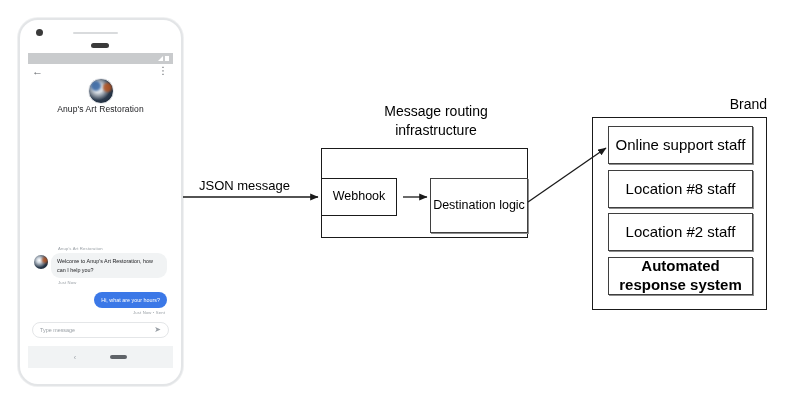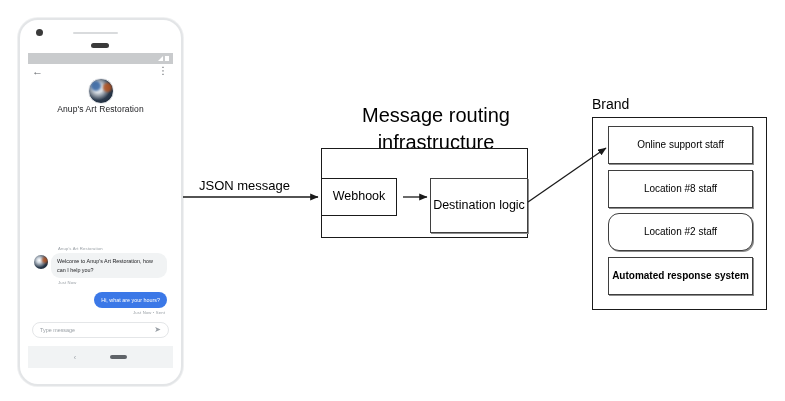--- a/index.html
+++ b/index.html
@@ -284,21 +284,21 @@
     box-shadow: 1px 1px 0 0 #8d8d8d;
   }
 
   
   #infra-title {
     left: 343px;
     top: 102px;
     text-align: center;
     width: 186px;
     line-height: 1.35;
-    font-size: 20px;
+    font-size: 14px;
     white-space: normal;
   }
   #infra-container {
     left: 321px;
     top: 148px;
     width: 207px;
     height: 90px;
   }
   #webhook-box {
     left: 321px;
@@ -311,38 +311,38 @@
     top: 178px;
     width: 98px;
     height: 55px;
   }
 
   
   #brand-title {
     left: 592px;
     top: 96px;
     width: 175px;
-    text-align: left;
+    text-align: right;
     font-size: 14px;
   }
   #brand-container {
     left: 592px;
     top: 117px;
     width: 175px;
     height: 193px;
   }
   .brand-item {
     left: 608px;
     width: 145px;
     height: 38px;
-    font-size: 10px;
+    font-size: 15px;
   }
   #brand-item-0 { top: 126px; }
   #brand-item-1 { top: 170px; }
-  #brand-item-2 { top: 213px; border-radius: 11px; }
+  #brand-item-2 { top: 213px; }
   #brand-item-3 { top: 257px; font-weight: bold; }
 
   
   #json-label {
     left: 199px;
     top: 178px;
     font-size: 13px;
   }
   .arrow-svg {
     position: absolute;

